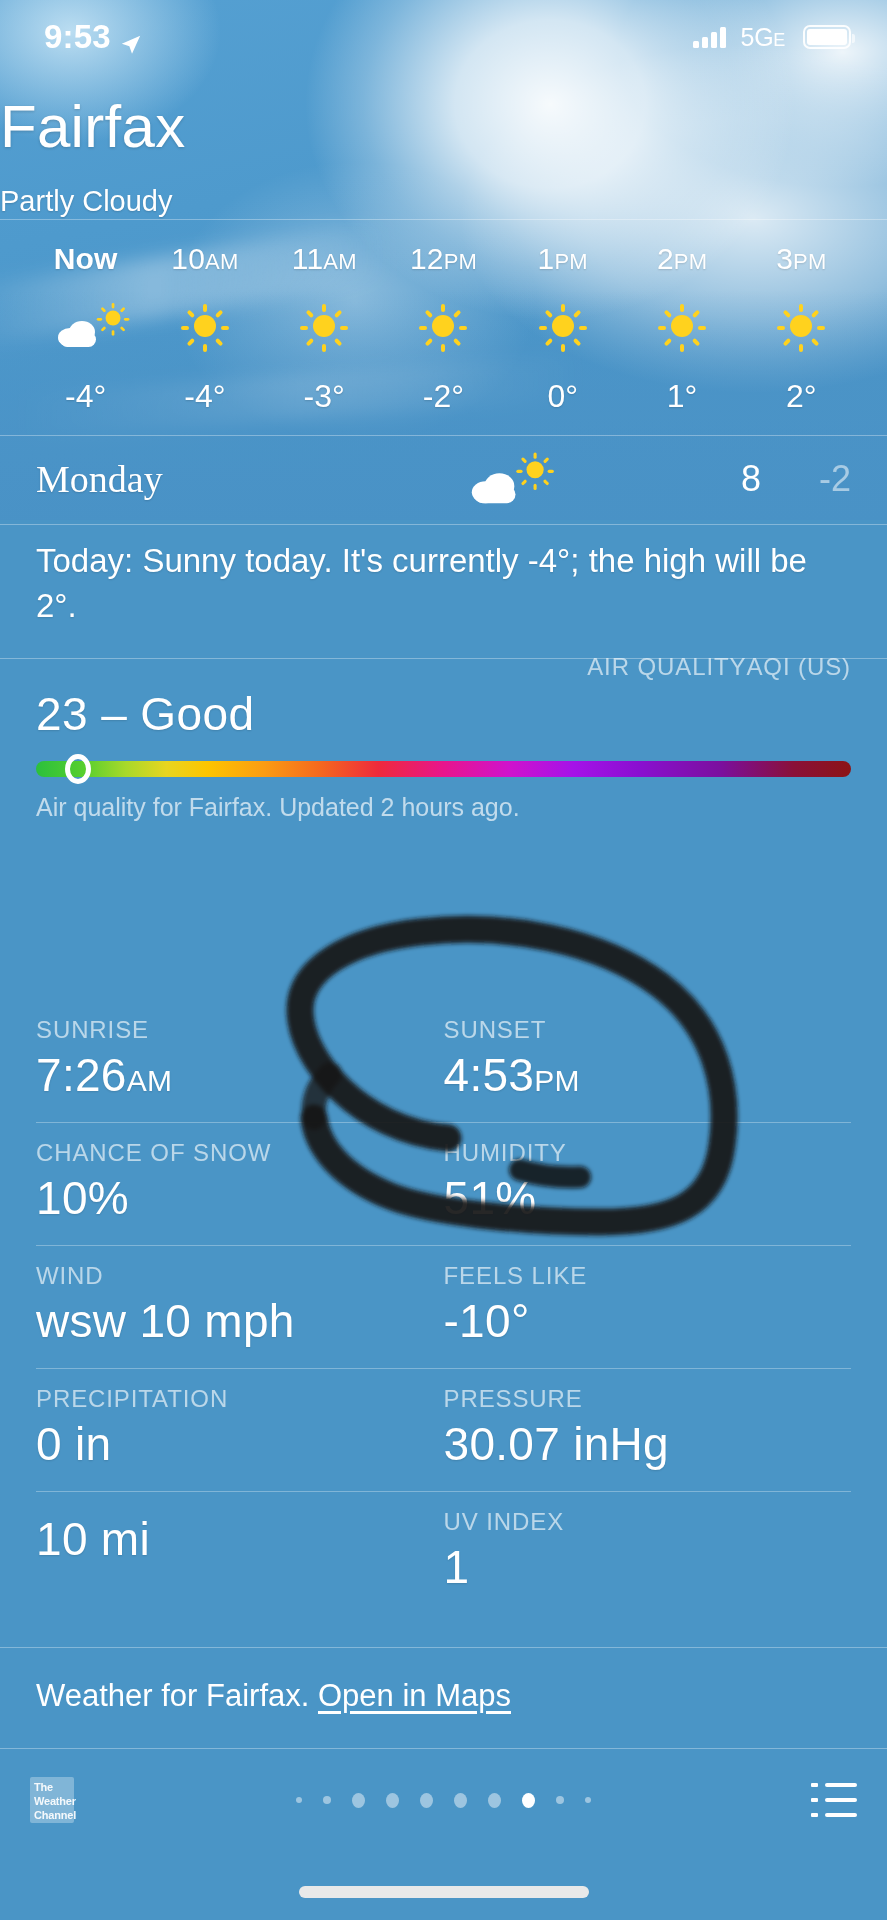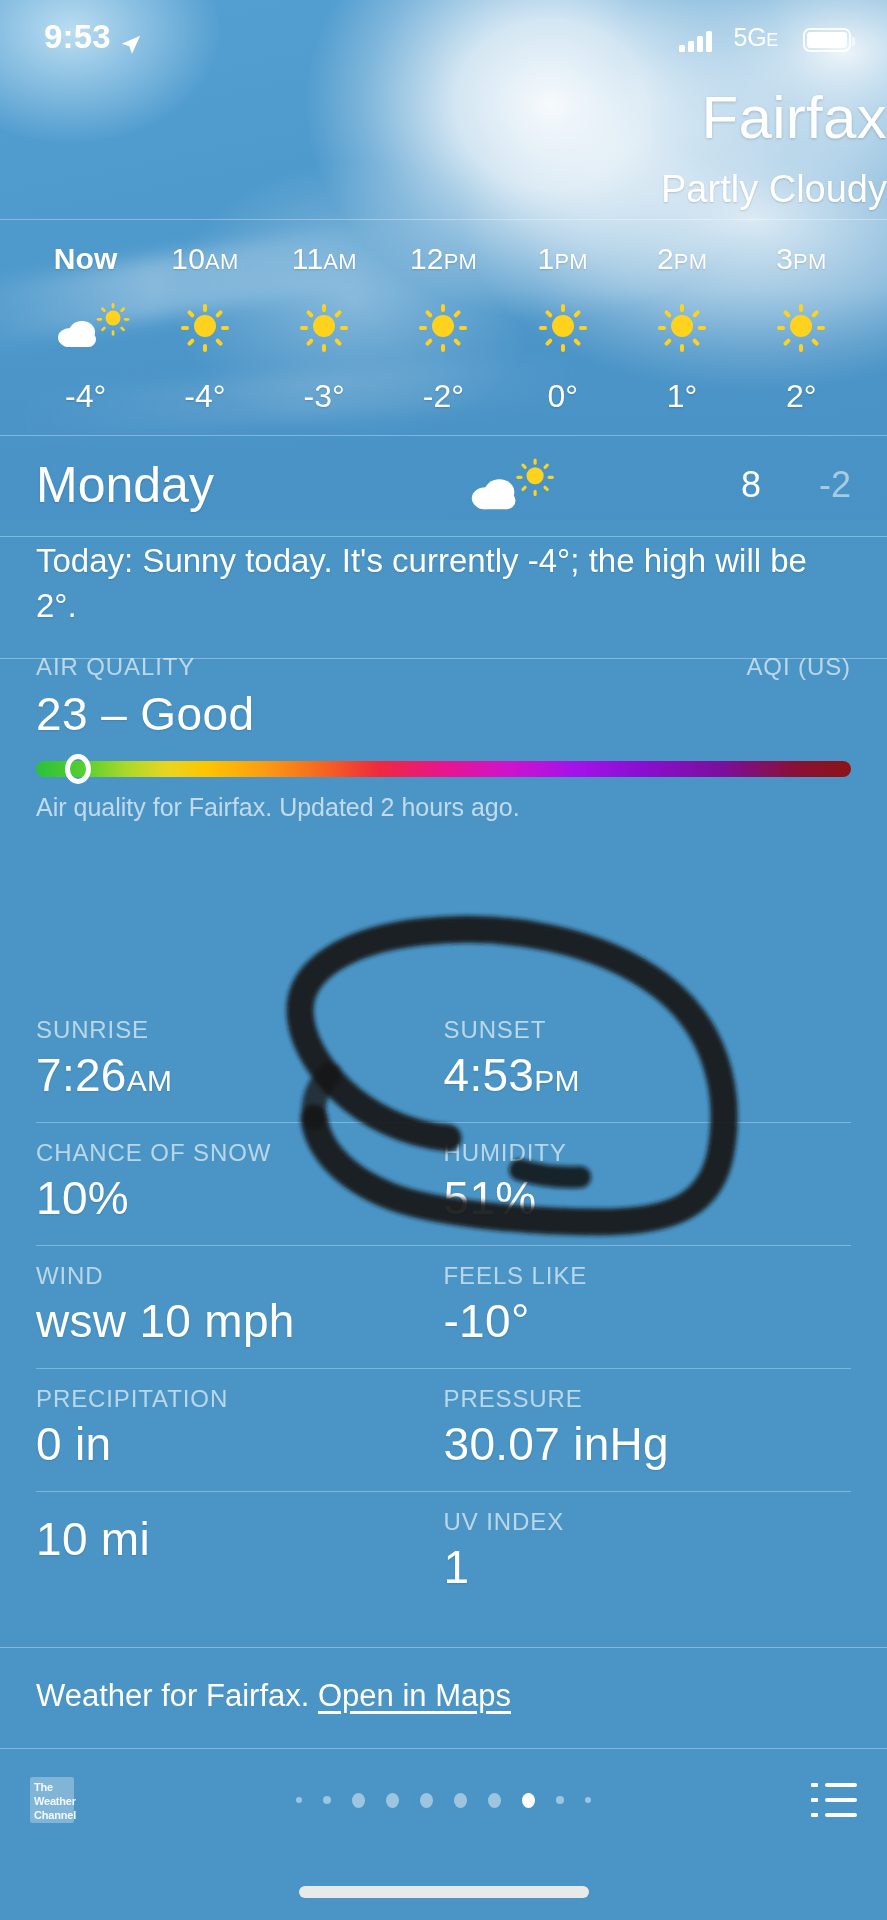--- a/index.html
+++ b/index.html
@@ -45,37 +45,37 @@
   .page { position:absolute; inset:0; z-index:2; }
 
   
   .statusbar{
     position:absolute; top:0; left:0; right:0; height:74px;
     display:flex; align-items:center; justify-content:space-between;
     padding:0 36px 0 44px;
   }
   .sb-time{ font-size:33px; font-weight:600; letter-spacing:.2px; display:flex; align-items:center; gap:9px; }
   .loc-arrow{ display:inline-block; width:22px; height:22px; }
-  .sb-right{ display:flex; align-items:flex-end; gap:19px; }
+  .sb-right{ display:flex; align-items:center; gap:12px; }
   .bars{ display:flex; align-items:flex-end; gap:3px; height:22px; }
   .bars i{ display:block; width:6px; background:#fff; border-radius:1.5px; }
   .bars i:nth-child(1){height:7px} .bars i:nth-child(2){height:11px}
   .bars i:nth-child(3){height:16px} .bars i:nth-child(4){height:21px}
   .net{ font-size:25px; font-weight:500; letter-spacing:-.3px; margin-left:3px; }
   .net .e{ font-size:18px; }
   .batt{ position:relative; width:48px; height:24px; border:2.5px solid rgba(255,255,255,.92);
          border-radius:7px; margin-left:6px; padding:2px; }
   .batt em{ display:block; height:100%; background:#fff; border-radius:3px; }
   .batt:after{ content:""; position:absolute; right:-6px; top:7px; width:3px; height:9px;
                background:rgba(255,255,255,.6); border-radius:0 2px 2px 0; }
 
   
-  .hero{ position:absolute; top:83px; left:0; right:0; text-align:right; }
+  .hero{ position:absolute; top:92px; left:0; right:0; text-align:left; }
   .city{ font-size:60px; font-weight:300; letter-spacing:.3px; text-shadow:0 1px 3px rgba(0,0,0,.18); }
-  .cond{ font-size:38px; font-weight:400; margin-top:16px; text-shadow:0 1px 2px rgba(0,0,0,.16); }
+  .cond{ font-size:29px; font-weight:400; margin-top:24px; text-shadow:0 1px 2px rgba(0,0,0,.16); }
 
   
   .hr{ height:1px; background:rgba(255,255,255,.32); }
 
   
   .hourly{ position:absolute; top:219px; left:0; right:0; }
   .hour-row{ display:flex; padding:22px 26px 20px; }
   .hour{ flex:1; text-align:center; }
   .hour .t{ font-size:30px; font-weight:400; letter-spacing:.2px; text-shadow:0 1px 2px rgba(0,0,0,.15); }
   .hour.now .t{ font-weight:700; }
@@ -95,34 +95,34 @@
   .pcloud .s{ position:absolute; right:0; top:0; width:30px; height:30px; }
   .pcloud .cl{ position:absolute; left:0; bottom:2px; width:40px; height:26px; }
   .pcloud .cl b{ position:absolute; background:#fff; border-radius:50%; }
   .pcloud .cl b.b1{ left:0; bottom:0; width:24px; height:19px; }
   .pcloud .cl b.b2{ left:11px; bottom:4px; width:26px; height:22px; }
   .pcloud .cl b.b3{ left:2px; bottom:0; width:36px; height:15px; border-radius:9px; }
 
   
   .daily{ position:absolute; top:436px; left:0; right:0; }
   .day-row{ display:flex; align-items:center; padding:20px 36px 22px; }
-  .day-name{ font-size:50px; font-weight:300; flex:0 0 320px; text-shadow:0 1px 2px rgba(0,0,0,.15); }
+  .day-name{ font-size:38px; font-weight:300; flex:0 0 320px; text-shadow:0 1px 2px rgba(0,0,0,.15);font-family:Liberation Serif, serif; }
   .day-ic{ flex:1; display:flex; justify-content:center; }
   .day-hi{ font-size:36px; font-weight:300; width:110px; text-align:right; }
   .day-lo{ font-size:36px; font-weight:300; width:90px; text-align:right; color:rgba(255,255,255,.52); }
 
   
   .summary{ position:absolute; top:513px; left:0; right:0; }
   .summary .txt{ padding:26px 36px 30px; font-size:33px; font-weight:300; line-height:1.35;
                  text-shadow:0 1px 2px rgba(0,0,0,.13); }
 
   
   .aq{ position:absolute; top:633px; left:0; right:0; }
   .aq-inner{ padding:20px 36px 18px; }
-  .aq-head{ display:flex; justify-content:space-between; align-items:baseline;gap:46px; }
+  .aq-head{ display:flex; justify-content:flex-end; align-items:baseline; }
   .lbl{ font-size:24px; letter-spacing:.9px; color:rgba(255,255,255,.62); font-weight:400; }
   .aq-val{ font-size:46px; font-weight:300; margin-top:6px; letter-spacing:.4px;
            text-shadow:0 1px 2px rgba(0,0,0,.13); }
   .aq-bar{ position:relative; height:16px; border-radius:8px; margin-top:20px;
            background:linear-gradient(to right,
               #2bc03c 0%, #58cf2e 6%, #a8d92a 11%, #e8d520 16%,
               #fdc500 21%, #fb9c12 28%, #f5671f 35%, #ee2a3c 42%,
               #e8158c 50%, #cf13cc 58%, #a512e8 66%, #8a0fd0 74%,
               #7b0f9e 84%, #8a1038 93%, #8c1416 100%); }
   .aq-knob{ position:absolute; top:50%; left:5.2%; transform:translate(-50%,-50%);

